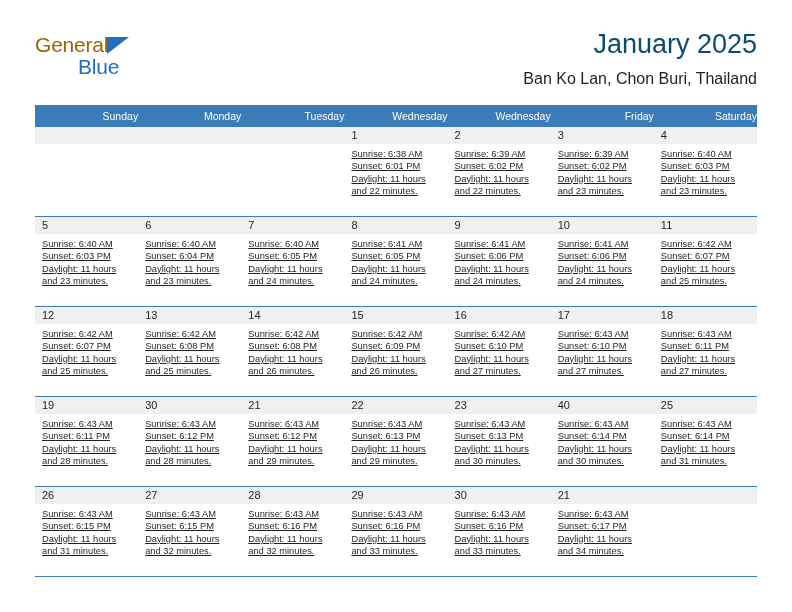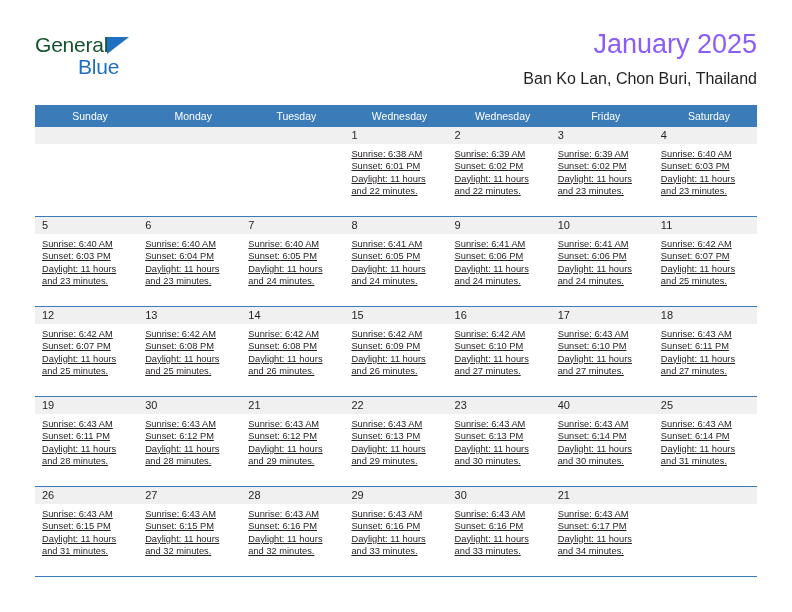--- a/index.html
+++ b/index.html
@@ -33,21 +33,21 @@
     position: absolute;
     left: 0;
     top: 6px;
     width: 180px;
     height: 52px;
   }
   .brand-line1 {
     position: relative;
     font-size: 21px;
     line-height: 22px;
-    color: #14532d;
+    color: #a16207;
     letter-spacing: -0.2px;
     height: 23px;
   }
   .brand-general {
     display: inline-block;
     vertical-align: top;
   }
   .brand-triangle {
     display: inline-block;
     vertical-align: top;
@@ -68,21 +68,21 @@
   }
   .title-block {
     position: absolute;
     right: 0;
     top: 0;
     text-align: right;
   }
   .cal-title {
     font-size: 27px;
     line-height: 33px;
-    color: #8b5cf6;
+    color: #0c4a6e;
     font-weight: normal;
     margin: 0;
     white-space: nowrap;
   }
   .cal-subtitle {
     font-size: 16px;
     line-height: 17px;
     color: #231f20;
     margin: 9px 0 0 0;
     white-space: nowrap;
@@ -95,21 +95,21 @@
     top: 105px;
     width: 722px;
     border-collapse: collapse;
     table-layout: fixed;
   }
   .calendar th {
     background: #3b7cb8;
     color: #ffffff;
     font-size: 10.5px;
     font-weight: normal;
-    text-align: center;
+    text-align: right;
     padding: 5px 0 5px 7px;
     height: 12px;
     vertical-align: middle;
   }
   .calendar td {
     width: 103.14px;
     height: 89px;
     vertical-align: top;
     padding: 0;
     border-bottom: 1.3px solid #3b7cb8;

